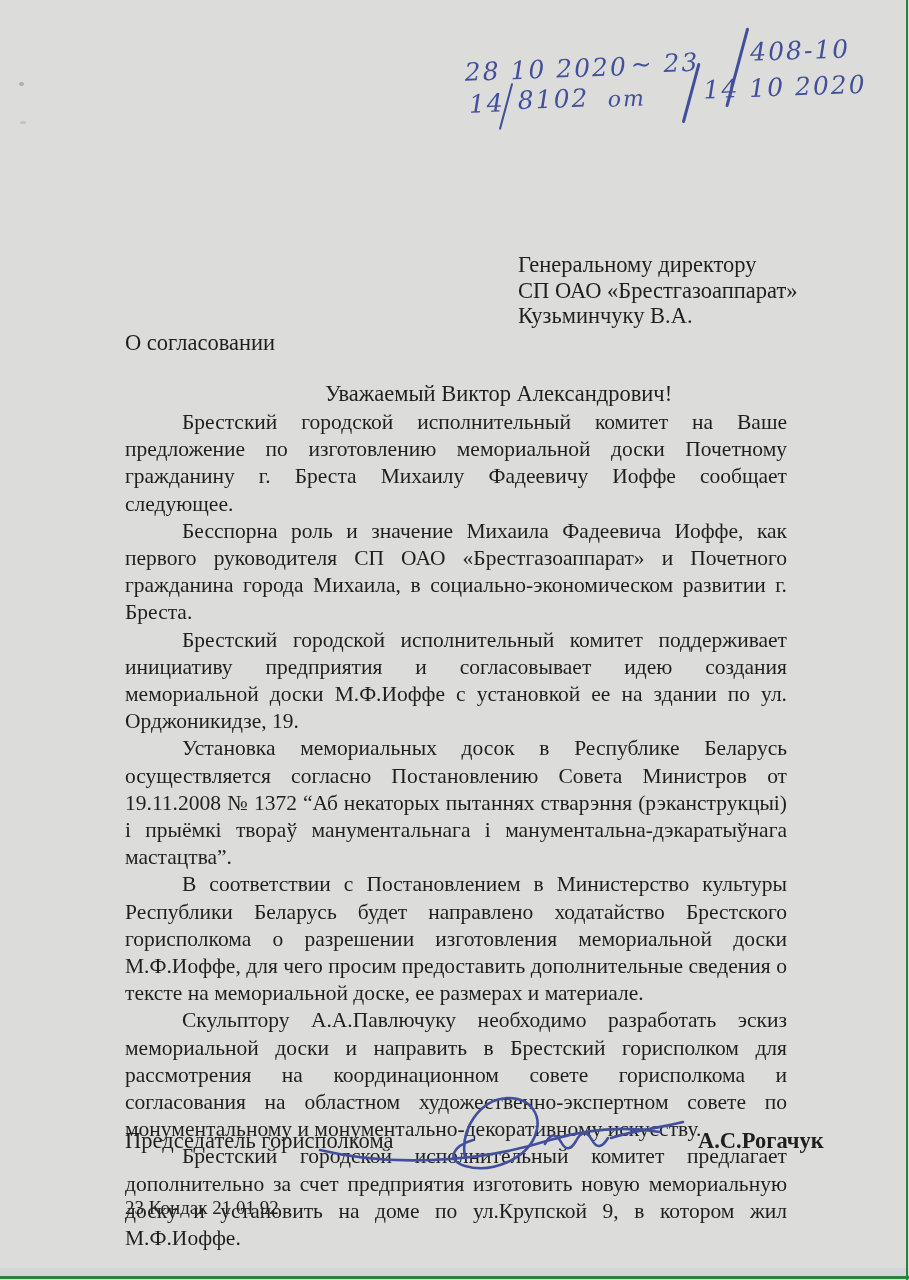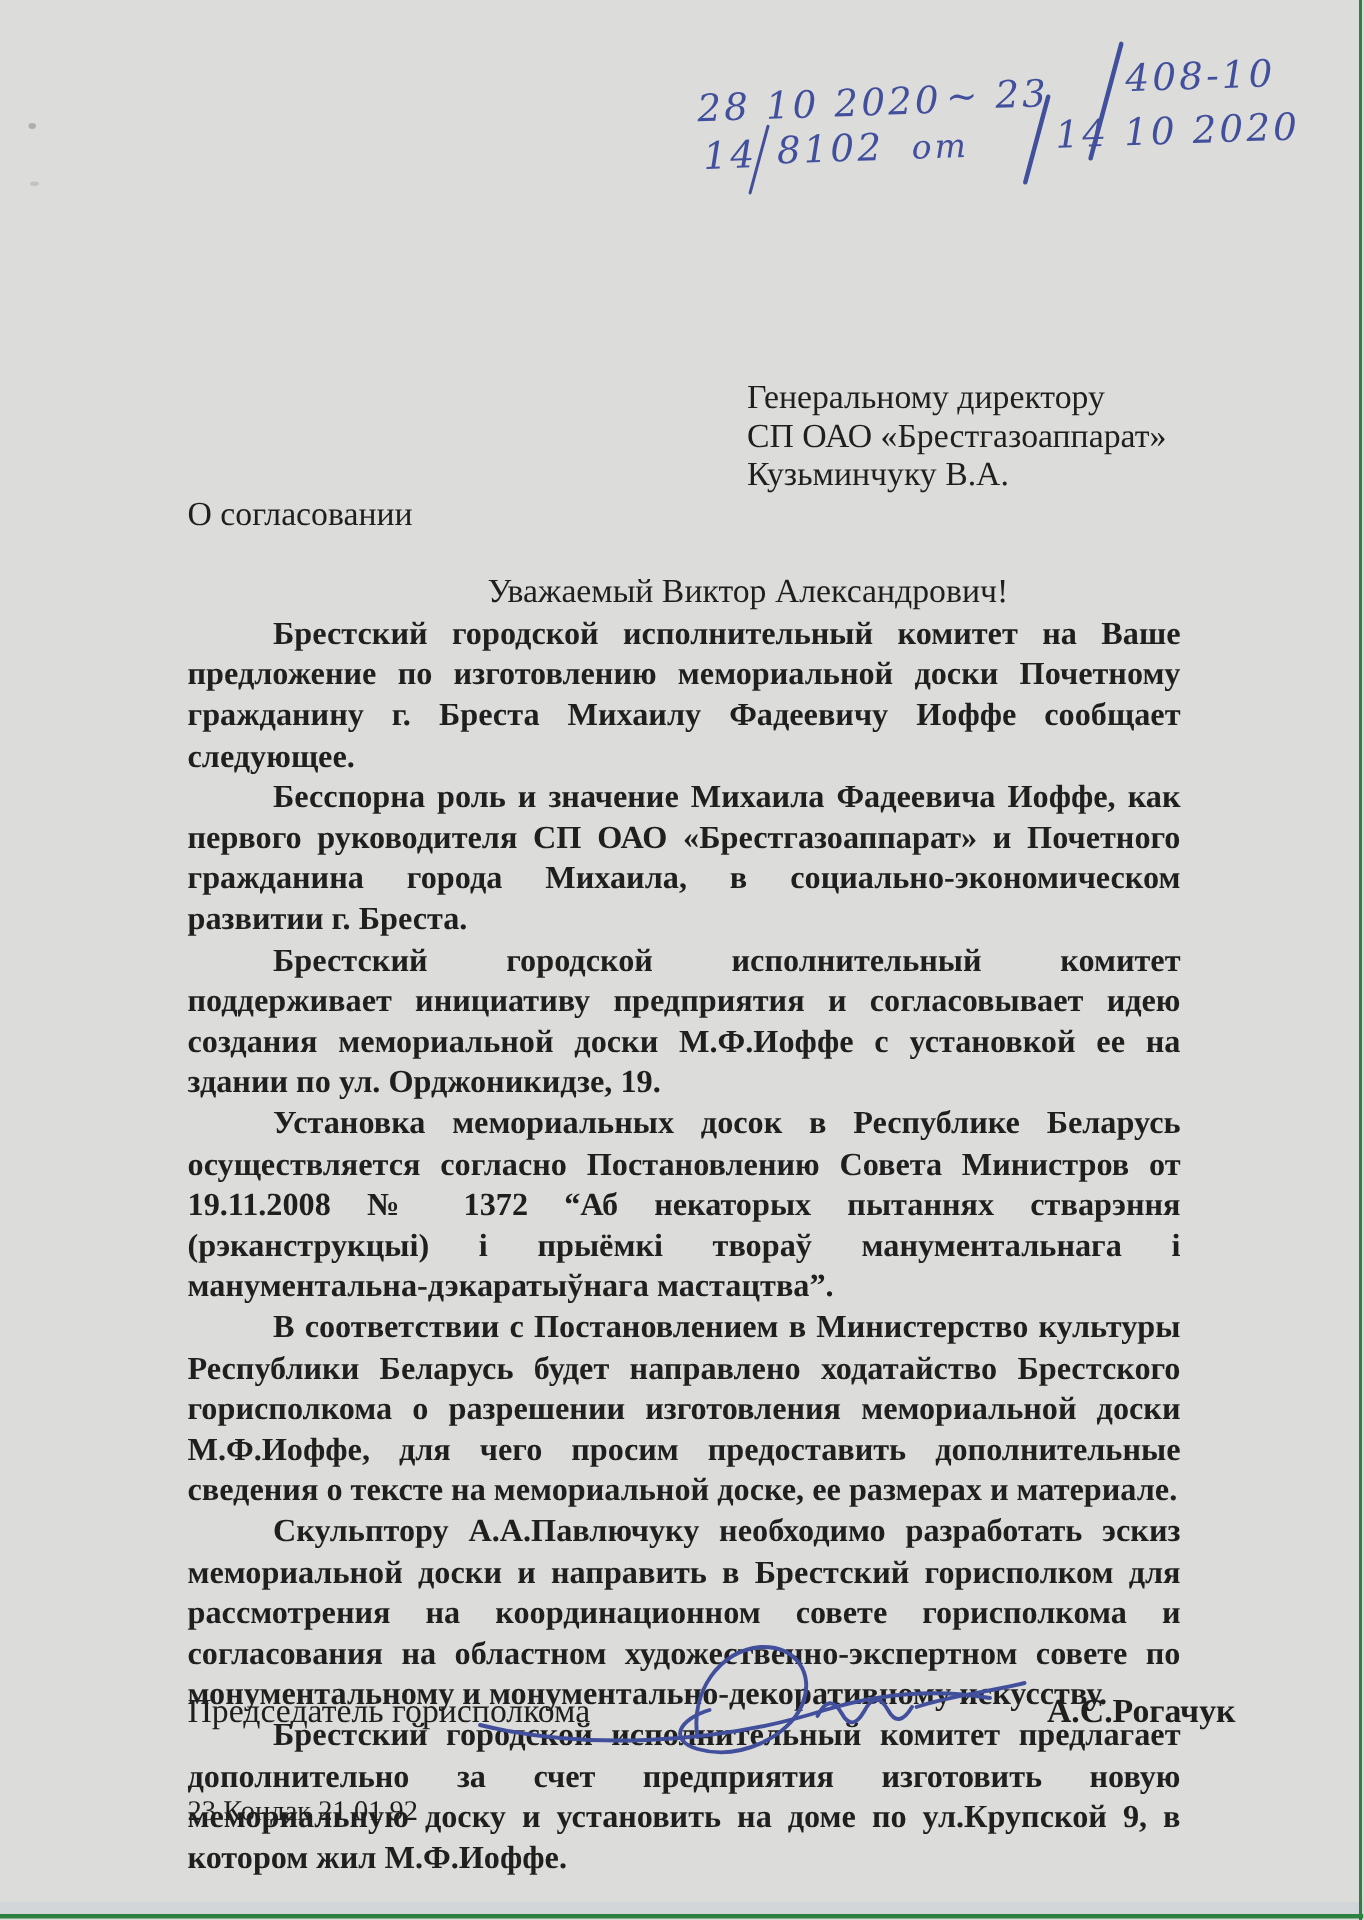--- a/index.html
+++ b/index.html
@@ -43,37 +43,36 @@
   .hw-p5 { left: 514px; top: 104px; }
   .hw-p6 { left: 604px; top: 108px; font-size: 22px; }
   .hw-p7 { left: 700px; top: 100px; }
   .hw-slash { position: absolute; background: #414f9c; width: 2.5px; transform: rotate(17deg); border-radius: 2px; }
   .hw-s1 { left: 733px; top: 52px;  height: 82px; }
   .hw-s2 { left: 501px; top: 100px; height: 48px; width: 2px; }
   .hw-s3 { left: 686px; top: 86px;  height: 62px; }
 
   
   .addressee {
-    position: absolute; left: 498px; top: 252px;
+    position: absolute; left: 518px; top: 252px;
     font-size: 22.5px; line-height: 25.5px;
     white-space: nowrap;
   }
   .subject {
     position: absolute; left: 125px; top: 330px;
     font-size: 22.5px;
   }
   .salutation {
     position: absolute; left: 325px; top: 381px;
     font-size: 22.5px;
   }
   .body-text {
     position: absolute; left: 125px; top: 409px; width: 662px;
     font-size: 21.5px; line-height: 27.2px;
     text-align: justify;
-    font-weight: bold;
   }
   .body-text p { margin: 0; text-indent: 57px; }
 
   .sig-row { position: absolute; left: 0; top: 0; font-size: 22.5px; }
   .sig-title { position: absolute; left: 125px; top: 1128px; white-space: nowrap; }
   .sig-name  { position: absolute; left: 698px; top: 1128px; white-space: nowrap; font-weight: bold; }
   .sig-svg   { position: absolute; left: 315px; top: 1088px; }
 
   .footer {
     position: absolute; left: 125px; top: 1199px;

